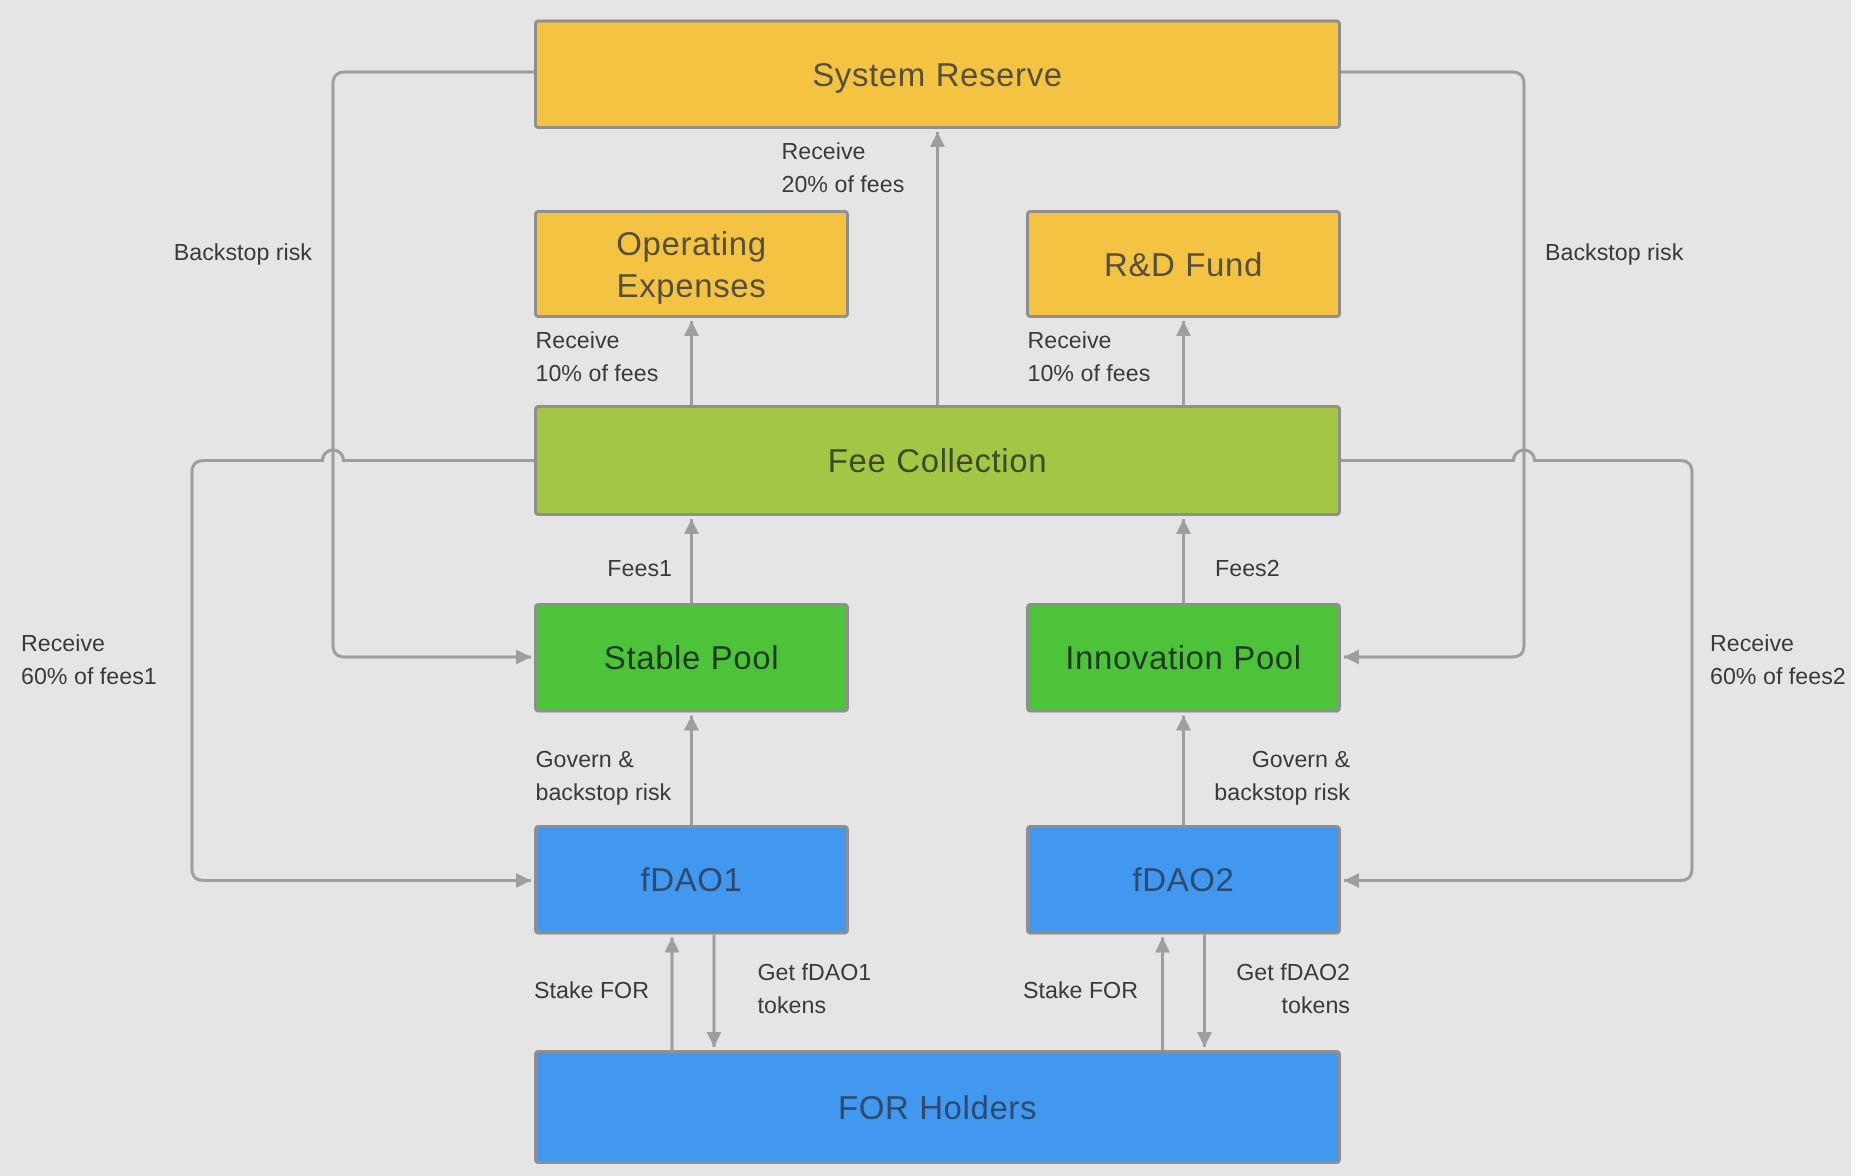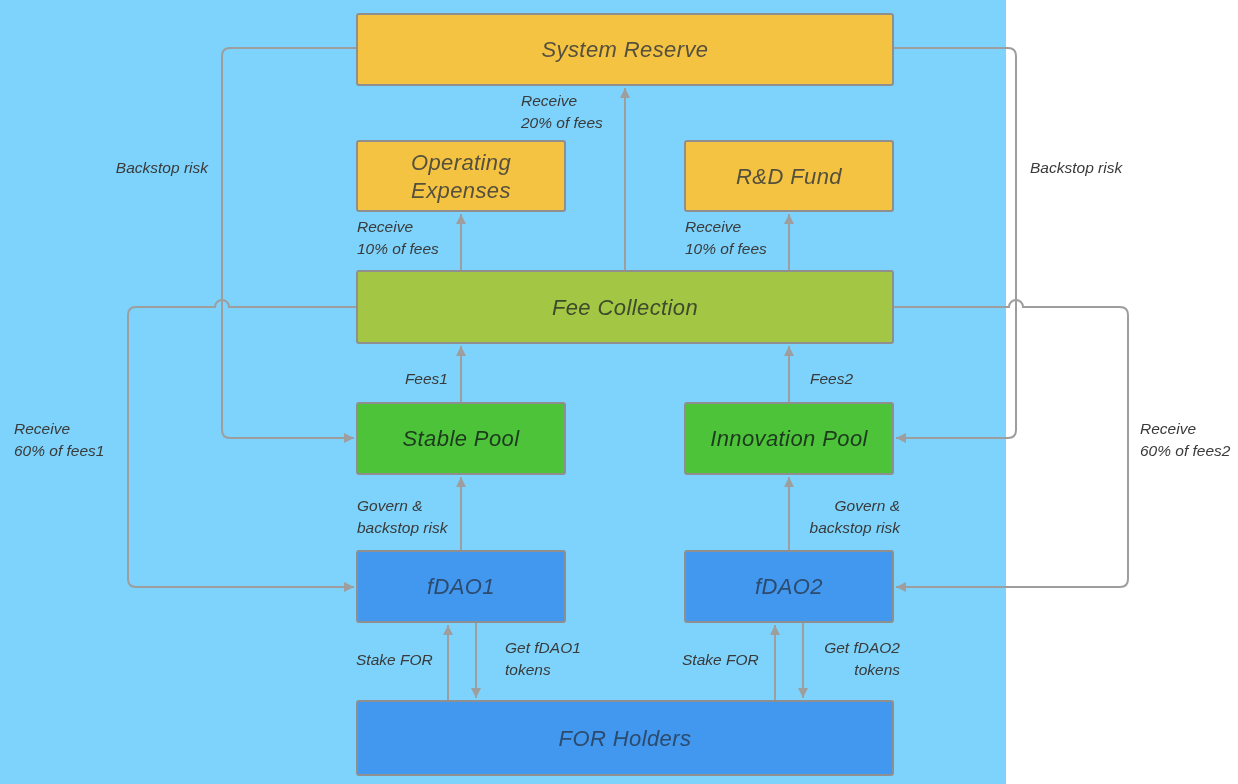--- a/index.html
+++ b/index.html
@@ -6,24 +6,23 @@
     margin: 0;
     padding: 0;
     background: #ffffff;
     width: 1238px;
     height: 784px;
     overflow: hidden;
     font-family: "Liberation Sans", sans-serif;
   }
   .stage {
     position: relative;
-    width: 1006px;
+    width: 1234px;
     height: 784px;
-    background: #7dd3fc;
-    font-style: italic;
+    background: #e5e5e5;
   }
   svg { display: block; }
   .node-label {
     font-family: "Liberation Sans", sans-serif;
     letter-spacing: 0.4px;
   }
   .edge-label {
     font-family: "Liberation Sans", sans-serif;
   }
 </style>

